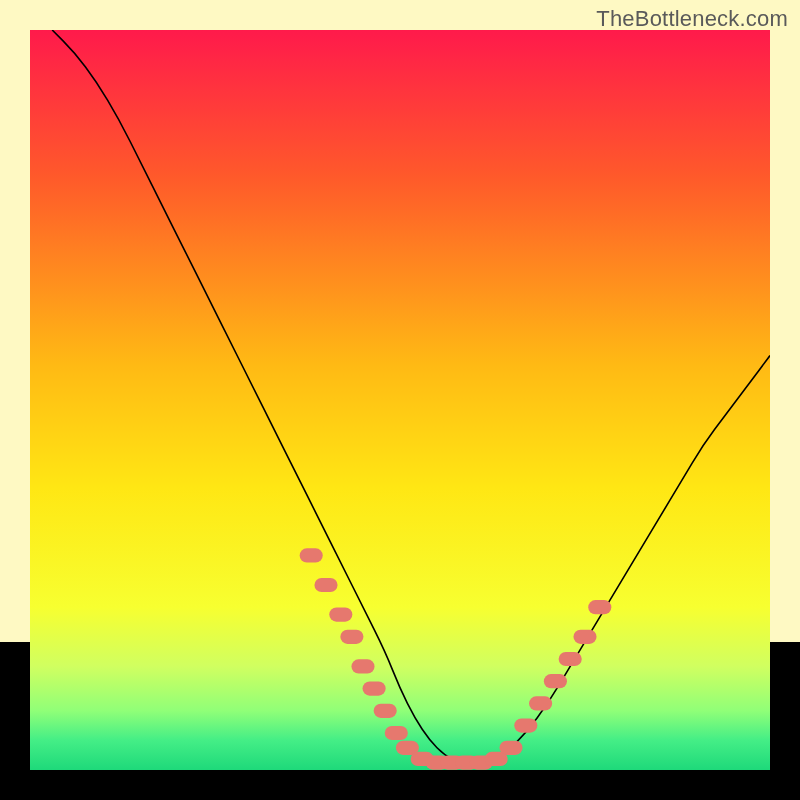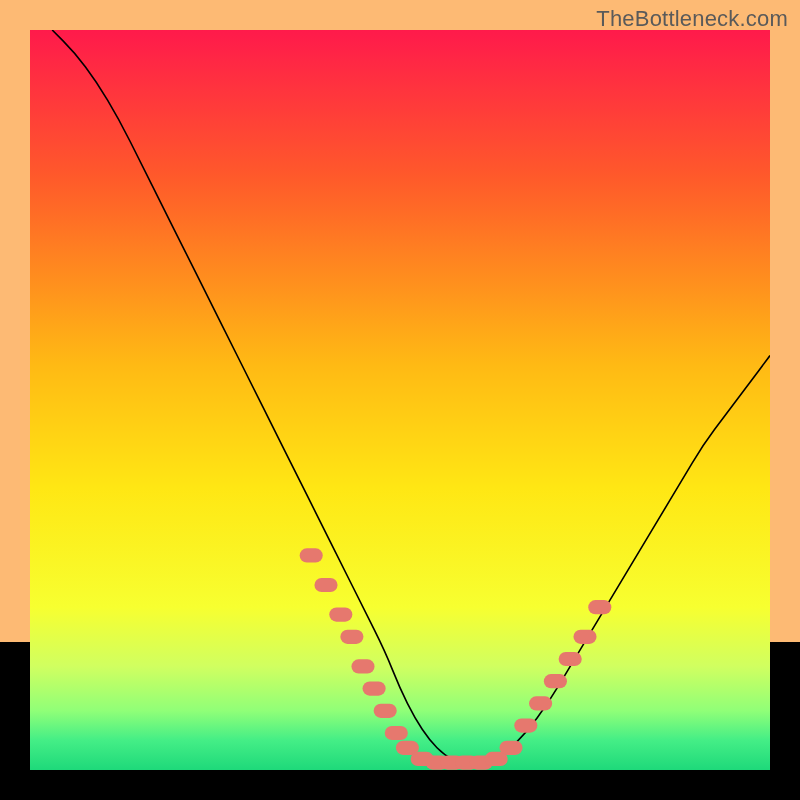--- a/index.html
+++ b/index.html
@@ -1,21 +1,21 @@
 <!DOCTYPE html>
 <html><head>
 <meta charset="utf-8">
 <style>
   * { margin: 0; padding: 0; box-sizing: border-box; }
   html, body { width: 800px; height: 800px; overflow: hidden; background: #000; }
   .frame {
     position: relative;
     width: 800px;
     height: 642px;
-    background: #fdba74;
+    background: #fef9c3;
   }
   .watermark {
     position: absolute;
     top: 6px;
     right: 12px;
     font-family: Arial, Helvetica, sans-serif;
     font-size: 22px;
     color: #5a5a5a;
     letter-spacing: 0.2px;
     z-index: 10;

